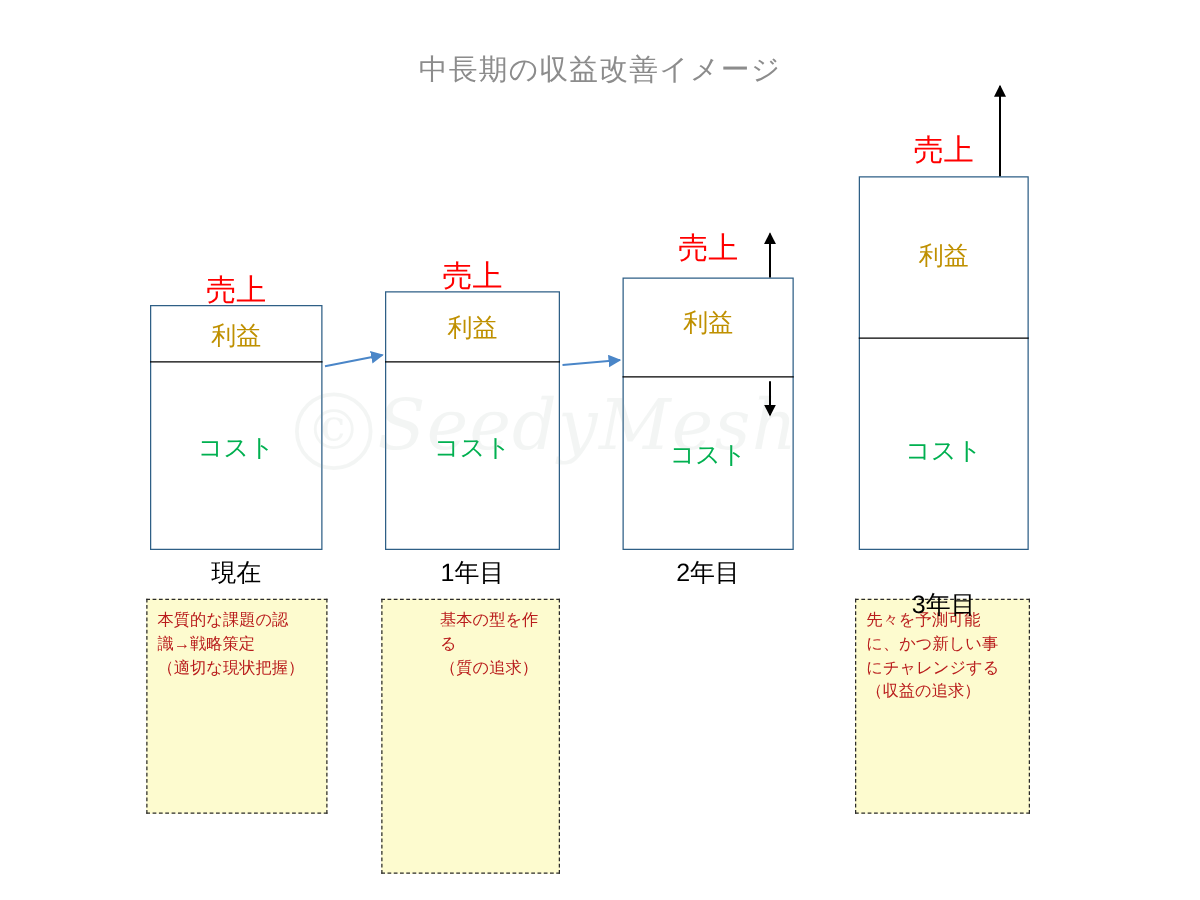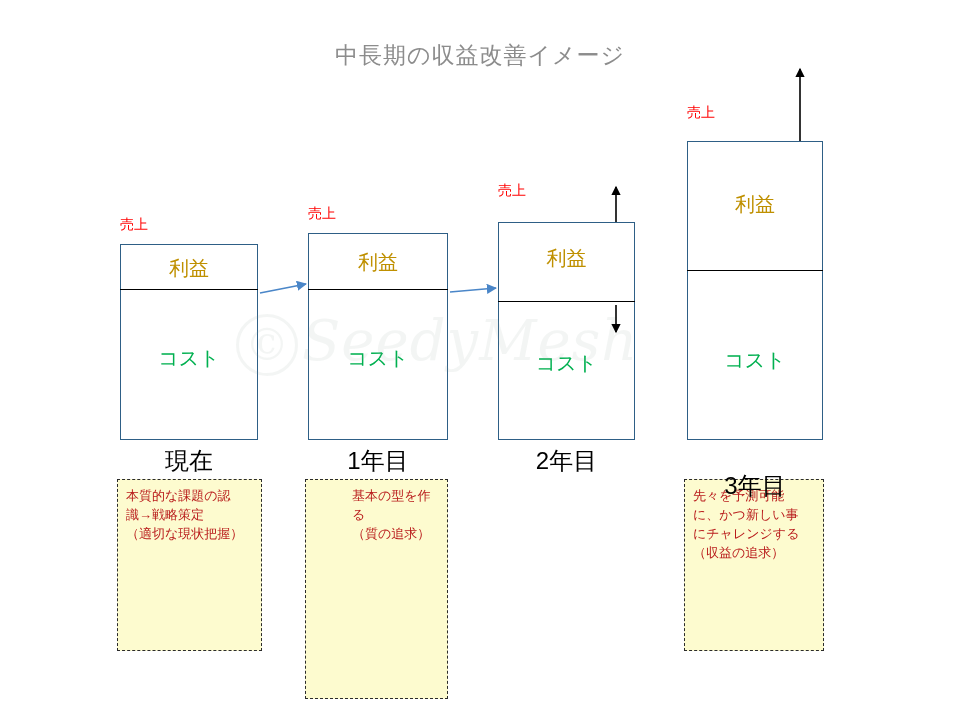--- a/index.html
+++ b/index.html
@@ -93,29 +93,29 @@
     width: 100%;
     text-align: center;
     font-size: 20px;
     white-space: nowrap;
   }
   .profit-label { color: #bf9000; }
   .cost-label   { color: #00b050; }
 
   .sales-label {
     position: absolute;
-    font-size: 14px;
+    font-size: 24px;
     color: #ff0000;
-    text-align: left;
+    text-align: center;
     white-space: nowrap;
     z-index: 4;
   }
   .axis-label {
     position: absolute;
-    font-size: 24px;
+    font-size: 20px;
     color: #000000;
     text-align: center;
     white-space: nowrap;
     z-index: 4;
   }
 
   
   .note {
     position: absolute;
     box-sizing: border-box;

